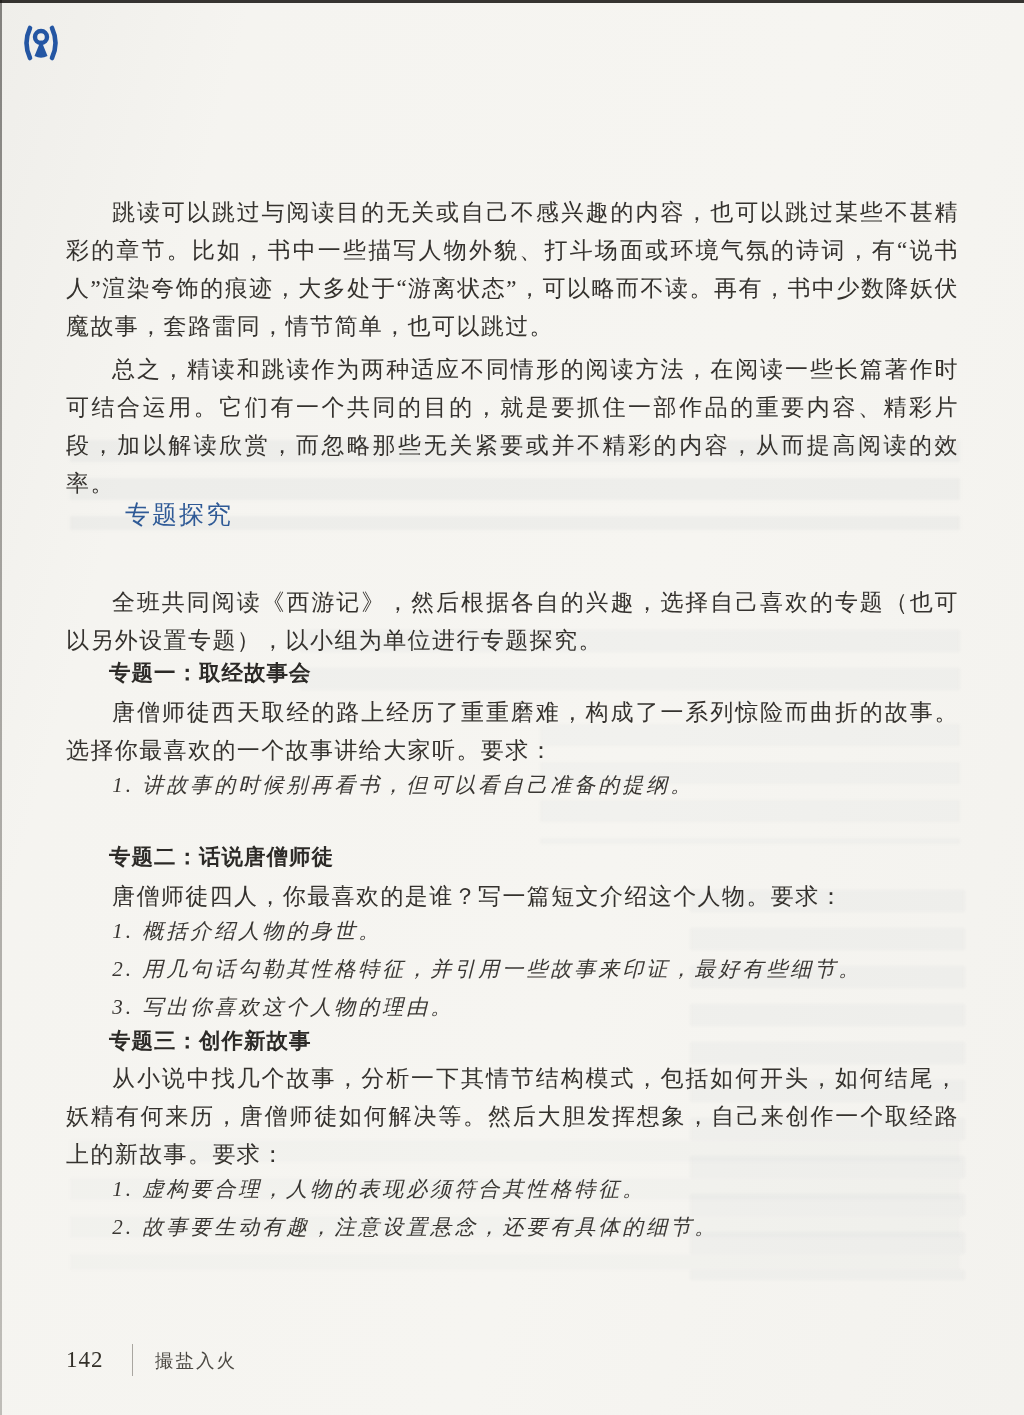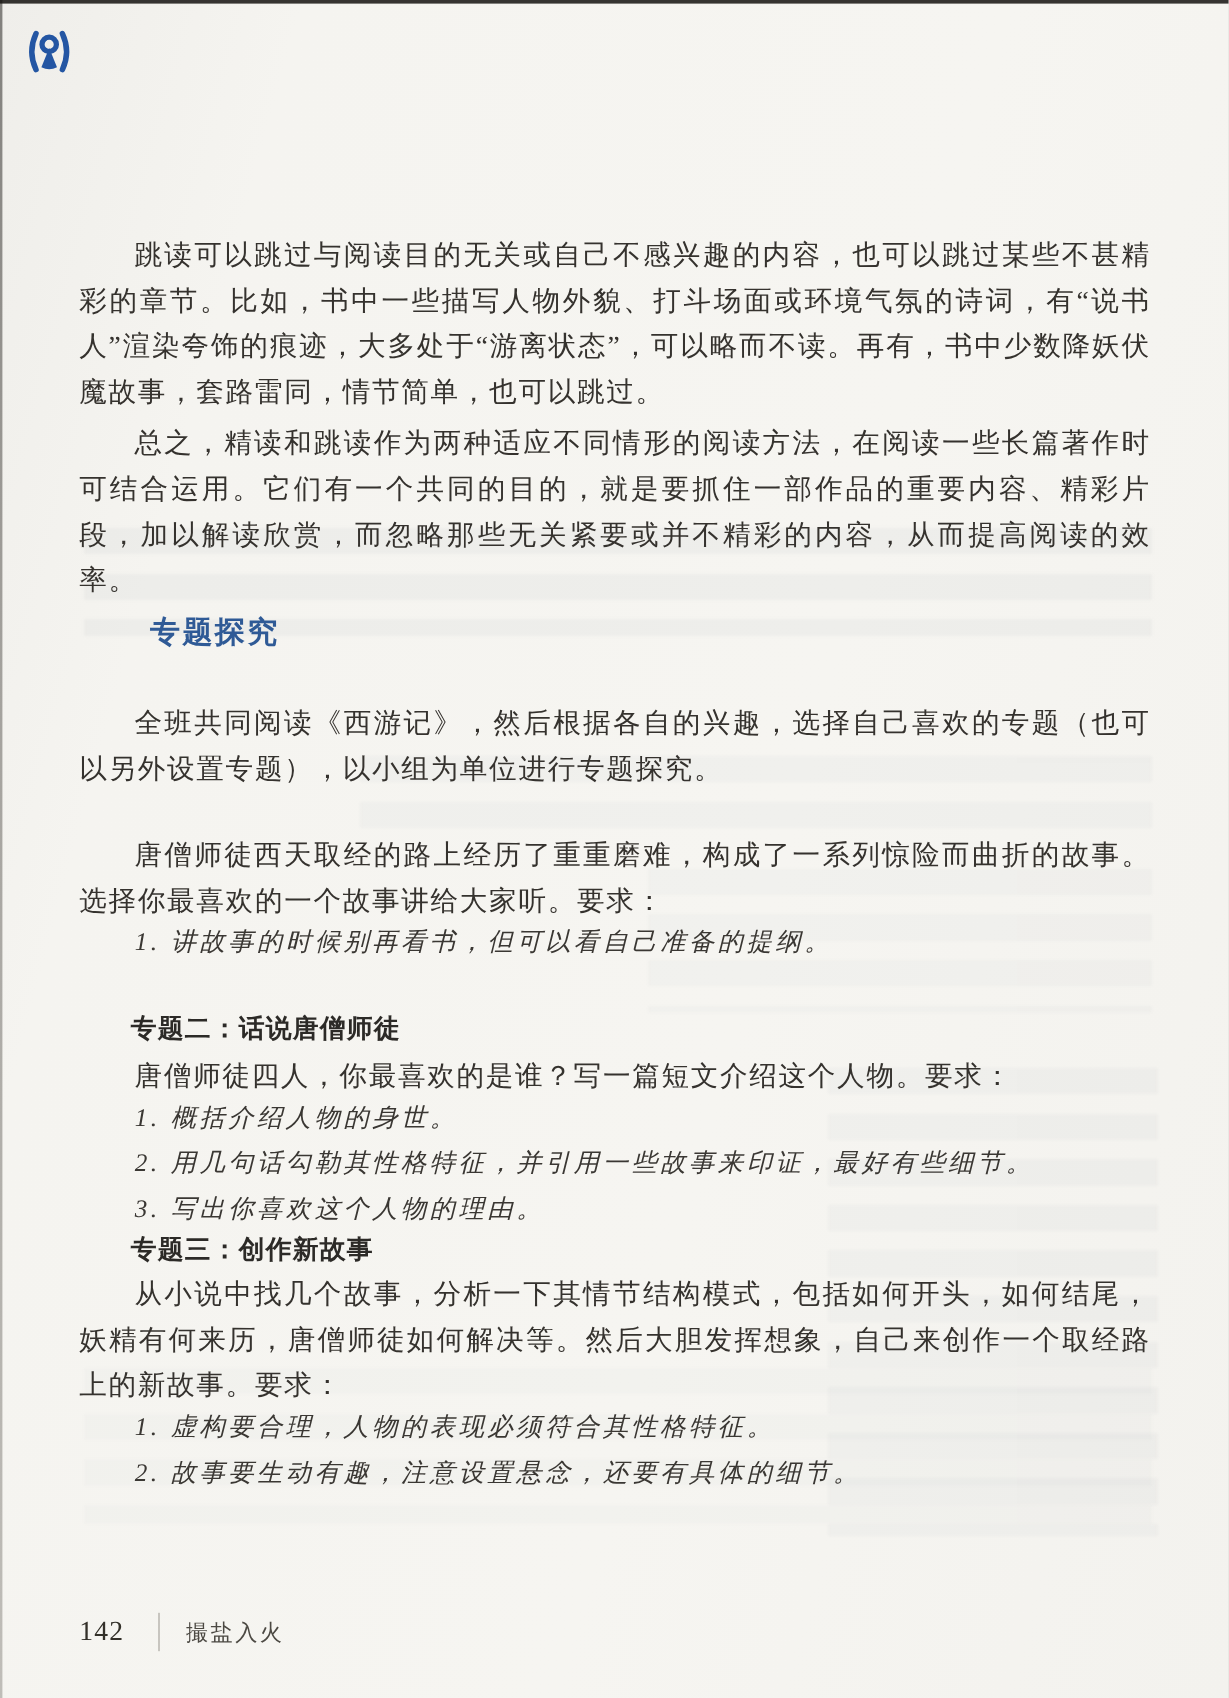--- a/index.html
+++ b/index.html
@@ -29,23 +29,23 @@
     text-align: justify;
     color: #35322e;
   }
   .indent { text-indent: 2em; }
 
   .logo-icon { position: absolute; top: 24px; left: 20px; width: 42px; height: 40px; }
 
   .blue-heading {
     position: absolute;
     left: 125px;
-    top: 510px;
+    top: 498px;
     font-family: "Liberation Sans", "DejaVu Sans", sans-serif;
-    font-weight: bold;
+    font-weight: normal;
     font-size: 25px;
     letter-spacing: 2px;
   }
 
   .topic-title {
     left: 66px;
     width: 893px;
     text-indent: 2em;
     font-family: "Liberation Sans", "DejaVu Sans", sans-serif;
     font-weight: bold;
@@ -109,20 +109,21 @@
 
 
   <p class="abs body-par indent" style="top:194px;">跳读可以跳过与阅读目的无关或自己不感兴趣的内容，也可以跳过某些不甚精彩的章节。比如，书中一些描写人物外貌、打斗场面或环境气氛的诗词，有“说书人”渲染夸饰的痕迹，大多处于“游离状态”，可以略而不读。再有，书中少数降妖伏魔故事，套路雷同，情节简单，也可以跳过。</p>
 
   <p class="abs body-par indent" style="top:336px;margin-top:15px;">总之，精读和跳读作为两种适应不同情形的阅读方法，在阅读一些长篇著作时可结合运用。它们有一个共同的目的，就是要抓住一部作品的重要内容、精彩片段，加以解读欣赏，而忽略那些无关紧要或并不精彩的内容，从而提高阅读的效率。</p>
 
   <h2 class="blue-heading" style="color:#2f5a96;">专题探究</h2>
 
   <p class="abs body-par indent" style="top:584px;">全班共同阅读《西游记》，然后根据各自的兴趣，选择自己喜欢的专题（也可以另外设置专题），以小组为单位进行专题探究。</p>
 
+  <h3 class="abs topic-title" style="top:658px;">专题一：取经故事会</h3>
   <p class="abs body-par indent" style="top:694px;">唐僧师徒西天取经的路上经历了重重磨难，构成了一系列惊险而曲折的故事。选择你最喜欢的一个故事讲给大家听。要求：</p>
   <ul class="abs req-list" style="top:766px;">
     <li>1. 讲故事的时候别再看书，但可以看自己准备的提纲。</li>
   </ul>
 
   <h3 class="abs topic-title" style="top:842px;">专题二：话说唐僧师徒</h3>
   <p class="abs body-par indent" style="top:878px;">唐僧师徒四人，你最喜欢的是谁？写一篇短文介绍这个人物。要求：</p>
   <ul class="abs req-list" style="top:912px;">
     <li>1. 概括介绍人物的身世。</li>
     <li>2. 用几句话勾勒其性格特征，并引用一些故事来印证，最好有些细节。</li>

